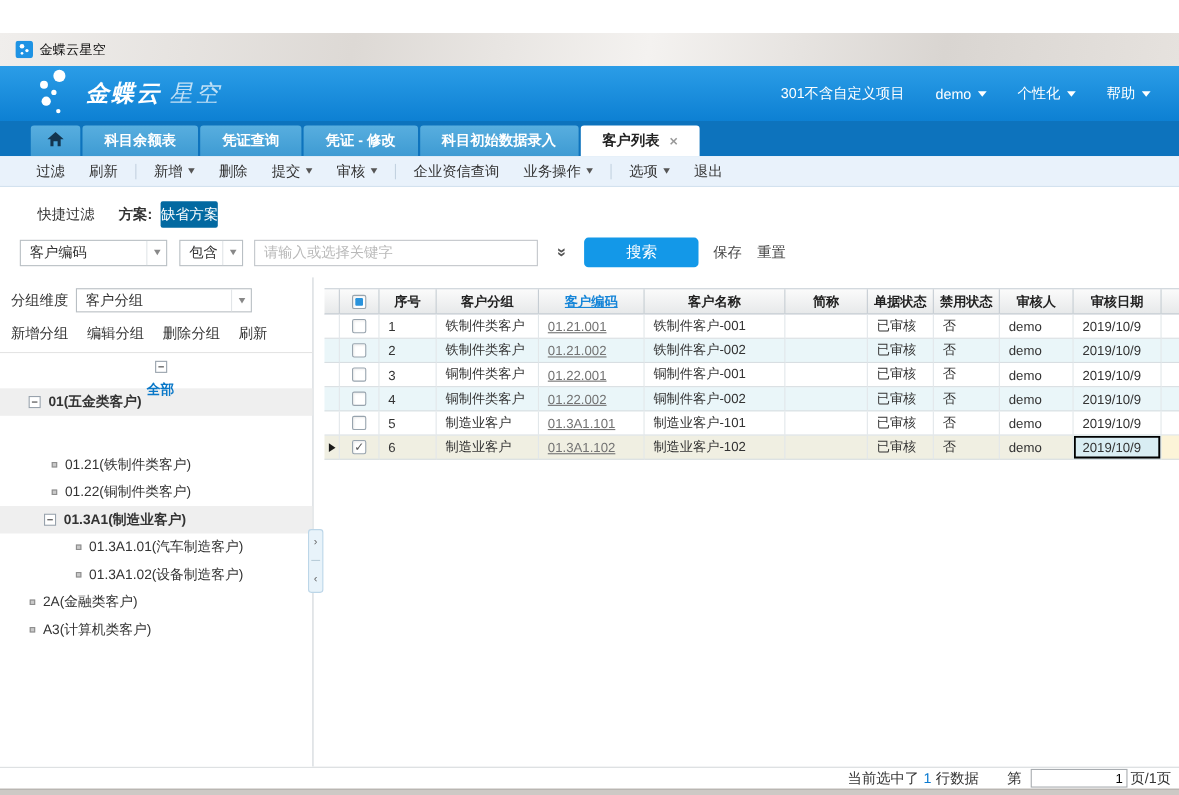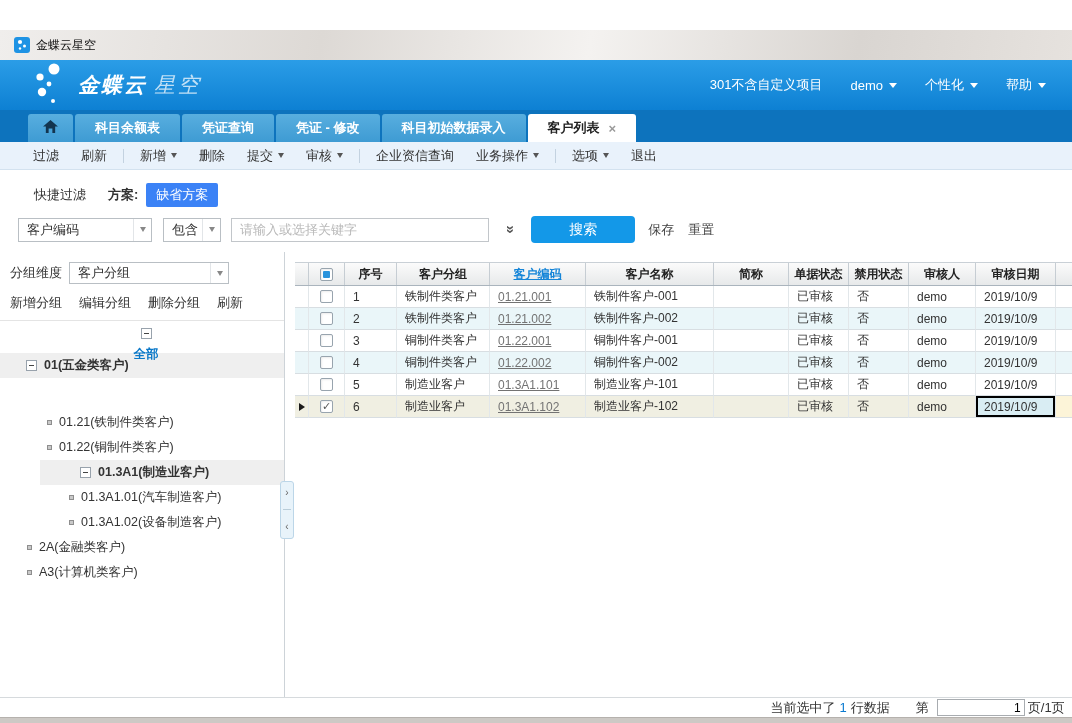--- a/index.html
+++ b/index.html
@@ -37,21 +37,21 @@
   .toolbar { height:28px; flex:none; background:#e9f2fb; border-bottom:1px solid #d3e2ef;
     display:flex; align-items:center; padding-left:22px; font-size:13px; color:#333; }
   .tb-item { display:flex; align-items:center; gap:5px; padding:0 11px; cursor:pointer; white-space:nowrap; }
   .tb-sep { width:1px; height:14px; background:#c3d2e0; margin:0 5px; flex:none; }
 
   
   .filter-panel { height:82px; flex:none; background:#fff; }
   .fp-row1 { padding:13px 0 0 34px; display:flex; align-items:center; font-size:13px; color:#333; }
   .fp-quick { margin-right:22px; }
   .fp-scheme-label { font-weight:bold; margin-right:8px; }
-  .fp-chip { background:#3b82f6; color:#fff; padding:3px 10px; border-radius:2px; cursor:pointer; }
+  .fp-chip { background:#0369a1; color:#fff; padding:3px 0; border-radius:2px; cursor:pointer; }
   .fp-row2 { margin:9px 0 0 18px; display:flex; align-items:center; }
   .combo { height:24px; border:1px solid #b9bfc4; background:#fff; display:flex; align-items:center;
     justify-content:space-between; font-size:13px; color:#333; padding-left:8px; cursor:pointer; }
   .combo .combo-caret { width:18px; height:100%; display:flex; align-items:center; justify-content:center; border-left:1px solid #e2e5e8; }
   .combo-field { width:134px; margin-right:11px; }
   .combo-op { width:58px; margin-right:10px; }
   .keyword-input { width:258px; height:24px; border:1px solid #c2c6ca; font-size:13px; padding:0 8px; color:#555; outline:none; }
   .keyword-input::placeholder { color:#b9b9b9; }
   .expand-chevrons { margin:0 16px 0 18px; color:#555; font-size:15px; font-weight:bold;
     transform:rotate(90deg); display:inline-block; cursor:pointer; line-height:1; }
@@ -331,21 +331,21 @@
             <span class="tw-dot"></span>
             <span class="tree-label">01.21(铁制件类客户)</span>
           </div>
 
           <div class="tree-row" style="padding-left: 44px;">
 
             <span class="tw-dot"></span>
             <span class="tree-label">01.22(铜制件类客户)</span>
           </div>
 
-          <div class="tree-row band bold" style="padding-left: 40px; margin-left: 40px;">
+          <div class="tree-row band bold" style="padding-left: 40px;">
             <span class="tw-minus"></span>
 
             <span class="tree-label">01.3A1(制造业客户)</span>
           </div>
 
           <div class="tree-row" style="padding-left: 66px;">
 
             <span class="tw-dot"></span>
             <span class="tree-label">01.3A1.01(汽车制造客户)</span>
           </div>

